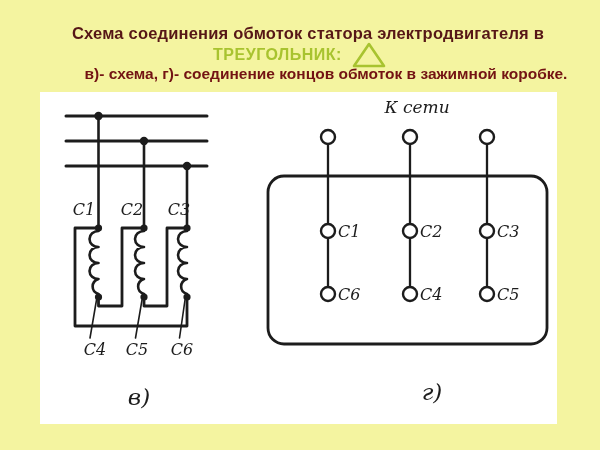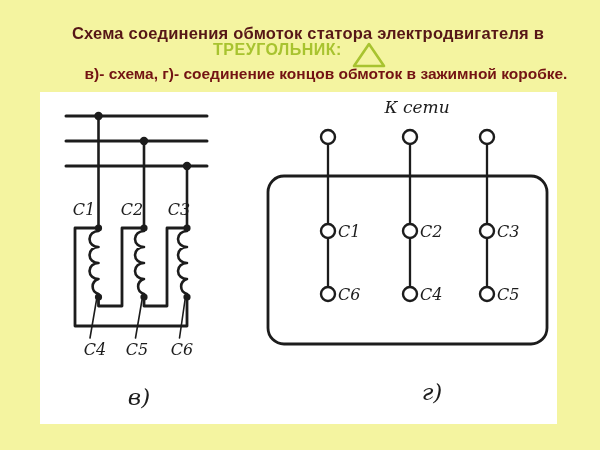--- a/index.html
+++ b/index.html
@@ -6,21 +6,21 @@
     --background:#f4f4a0; --panel:#ffffff; --title_text:#561616;
     --subtitle_text:#731313; --delta_green:#a8c32f; --ink:#1c1c1c;
   }
   html,body{margin:0;padding:0;}
   body{width:600px;height:450px;overflow:hidden;position:relative;
        background:var(--background);font-family:"Liberation Sans",sans-serif;}
   .slide{position:absolute;inset:0;}
   .title-line{position:absolute;top:24px;left:0;width:600px;text-align:center;
       font-size:16.5px;font-weight:bold;color:var(--title_text);letter-spacing:0.2px;margin-left:8px;}
   .connection-row{position:absolute;top:41px;left:0;width:600px;display:flex;
-      justify-content:center;align-items:flex-start;gap:9px;}
+      justify-content:center;align-items:center;gap:9px;}
   .connection-word{font-size:16px;font-weight:bold;color:var(--delta_green);letter-spacing:0.5px;}
   .triangle-svg{display:block;}
   .subtitle-line{position:absolute;top:65px;left:0;width:600px;box-sizing:border-box;
       padding-left:52px;text-align:center;font-size:15.5px;font-weight:bold;
       color:var(--subtitle_text);}
   .panel{position:absolute;left:40px;top:92px;width:517px;height:332px;
       background:var(--panel);}
   .diagram-svg{position:absolute;left:0;top:0;}
   .wire{stroke:var(--ink);fill:none;stroke-linecap:round;stroke-linejoin:round;}
   .dot{fill:var(--ink);stroke:none;}

